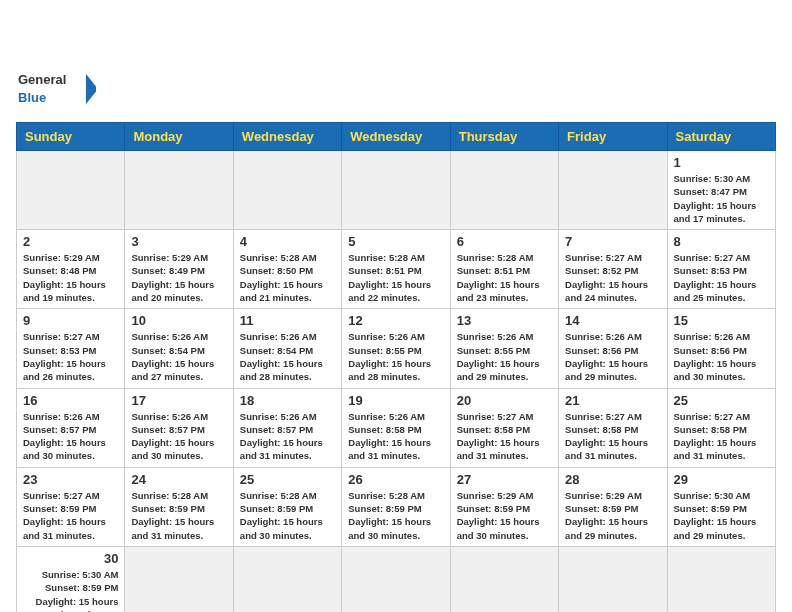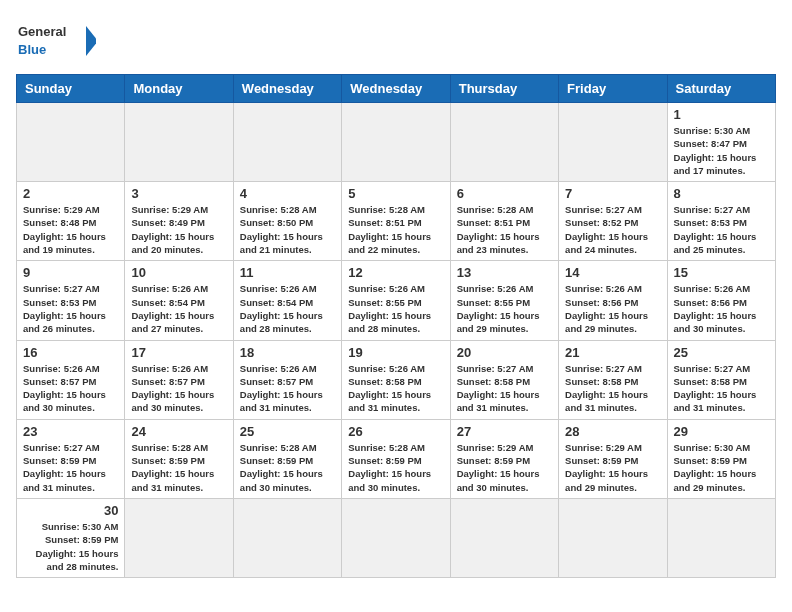--- a/index.html
+++ b/index.html
@@ -13,41 +13,42 @@
     .header-area {
       display: flex;
       justify-content: space-between;
       align-items: flex-start;
       margin-bottom: 8px;
     }
     .logo {
       display: flex;
       align-items: center;
       gap: 4px;
+      margin-top: 48px;
     }
     .title-area {
       text-align: right;
     }
     .calendar-title {
       font-size: 32px;
       font-weight: bold;
       color: #333;
     }
     .calendar-subtitle {
       font-size: 14px;
       color: #555;
     }
     .calendar {
       width: 100%;
       border-collapse: collapse;
       border: 1px solid #ccc;
     }
     .calendar th {
       background-color: #1a6cb5;
-      color: #ffffff;
+      color: #fde047;
       text-align: left;
       padding: 6px 8px;
       font-size: 13px;
       font-weight: bold;
       border: 1px solid #1558a0;
     }
     .calendar td {
       vertical-align: top;
       border: 1px solid #ccc;
       padding: 4px 6px;

